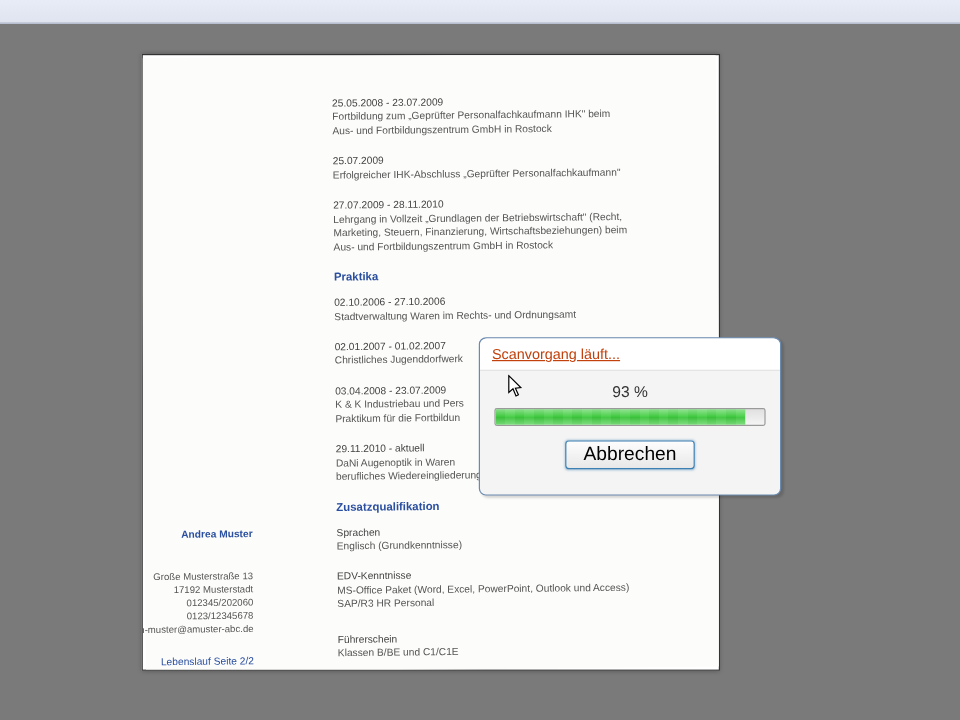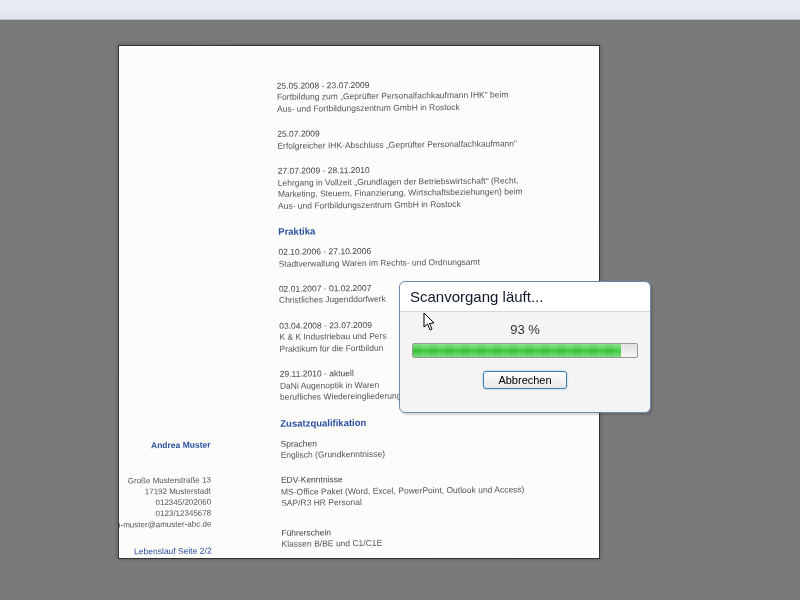--- a/index.html
+++ b/index.html
@@ -69,25 +69,26 @@
       top: 281px;
       width: 252px;
       height: 132px;
       background: #f4f4f4;
       border: 1px solid #6b8ab0;
       border-radius: 6px;
       box-shadow: 2px 2px 2px rgba(0,0,0,0.15);
     }
     .dialog-title {
       padding: 6px 10px;
-      font-size: 15px;
-      color: #0f172a;
+      font-size: 12px;
+      color: #c2410c;
       background: #fff;
       border-bottom: 1px solid #d8d8d8;
       border-radius: 6px 6px 0 0;
+      text-decoration: underline;
     }
     .dialog-body {
       padding: 10px 12px;
       text-align: center;
     }
     .progress-pct {
       font-size: 13px;
       color: #333;
       margin-bottom: 6px;
     }
@@ -105,21 +106,21 @@
       background: linear-gradient(to bottom, #6be06b 0%, #3acb3a 45%, #1fa81f 55%, #58d858 100%);
       background-image:
         linear-gradient(to bottom, rgba(255,255,255,0.4), rgba(255,255,255,0) 50%, rgba(0,0,0,0.05) 50%, rgba(255,255,255,0.3)),
         repeating-linear-gradient(90deg, #3cc83c 0 8px, #48d048 8px 16px);
     }
     .btn-row {
       text-align: center;
       margin-top: 12px;
     }
     .btn {
-      font-size: 11px;
+      font-size: 16px;
       padding: 2px 14px;
       background: linear-gradient(#fdfdfd, #e8e8e8);
       border: 1px solid #3c7fb1;
       border-radius: 3px;
       color: #000;
       cursor: pointer;
       box-shadow: 0 0 2px rgba(60,127,177,0.6);
     }
     .cursor {
       position: absolute;

